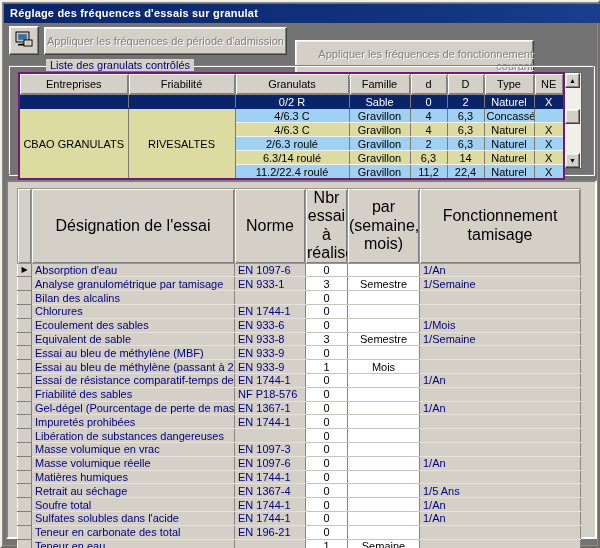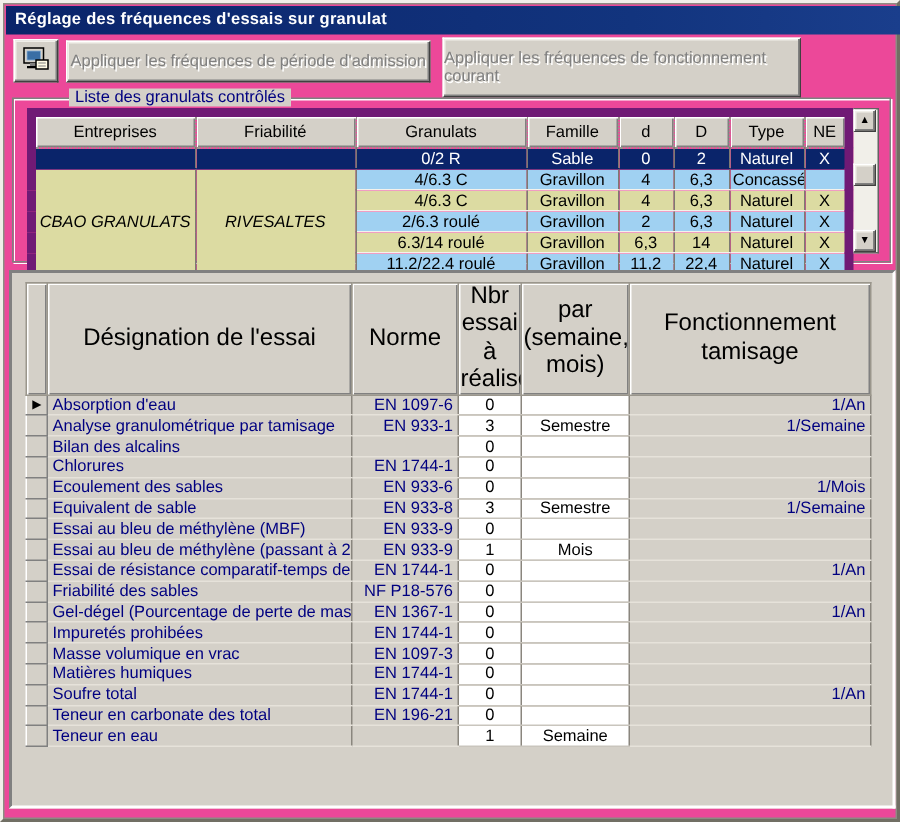--- a/index.html
+++ b/index.html
@@ -3,69 +3,69 @@
 <meta charset="utf-8">
 <style>
   html,body{margin:0;padding:0;}
   body{
     width:600px;height:548px;position:relative;
     font-family:"Liberation Sans","DejaVu Sans",sans-serif;
     font-size:11px;background:#D4D0C8;overflow:hidden;
   }
   .window{
     position:absolute;left:0;top:0;width:600px;height:548px;
-    background:#ec4899;box-sizing:border-box;
+    background:#737373;box-sizing:border-box;
     border:2px solid;border-color:#f1efe9 #716f64 #716f64 #f1efe9;
     outline:1px solid #8d8b82;outline-offset:-3px;
   }
   .titlebar{
     position:absolute;left:2px;top:2px;width:596px;height:19px;
     background:linear-gradient(to right,#0A246A,#12347E 70%,#1A3E8C);
     color:#fff;font-weight:bold;line-height:19px;padding-left:6px;
     box-sizing:border-box;letter-spacing:0.2px;
   }
   
   .btn3d{
     position:absolute;background:#D4D0C8;box-sizing:border-box;
     border:1px solid;border-color:#ffffff #404040 #404040 #ffffff;
     box-shadow:inset -1px -1px 0 #808080, inset 1px 1px 0 #f1efe9;
     display:flex;align-items:center;justify-content:center;
   }
   .btn-disabled{color:#808080;text-shadow:1px 1px 0 #ffffff;}
   .iconbtn{left:7px;top:24px;width:30px;height:29px;}
   .applybtn1{left:42px;top:25px;width:243px;height:28px;}
-  .applybtn2{left:293px;top:23px;width:239px;height:40px;}
+  .applybtn2{left:293px;top:38px;width:239px;height:40px;text-align:right;}
   
   .groupbox{
     position:absolute;left:6px;top:63px;width:586px;height:110px;box-sizing:border-box;
     border:1px solid #808080;box-shadow:1px 1px 0 #ffffff, inset 1px 1px 0 #ffffff;
   }
   .grouplabel{
     position:absolute;left:8px;top:-7px;background:#D4D0C8;padding:0 4px;
     color:#000080;white-space:nowrap;margin-left:29px;
   }
   
   .gwrap{position:absolute;left:9px;top:6px;display:flex;}
   table{border-collapse:collapse;table-layout:fixed;}
-  .gtable{width:545px;border:6px solid #701a75;}
+  .gtable{width:545px;border:2px solid #701a75;}
   .gtable th{
     height:18px;background:#D4D0C8;font-weight:normal;color:#000;
     border:1px dotted #9a968c;
     box-shadow:inset 1px 1px 0 #ffffff, inset -1px -1px 0 #808080;
     overflow:hidden;white-space:nowrap;
   }
   .gtable td{
     height:13px;text-align:center;color:#000;padding:0 2px;
     border-right:1px solid #7d7a72;border-bottom:1px solid #f4f2ec;
     overflow:hidden;white-space:nowrap;
   }
   .row-sel td{background:#0A246A;color:#fff;border-bottom:1px solid #0A246A;}
   .row-blue td{background:#A0D1F2;}
   .row-beige td{background:#DCDBA2;}
-  td.mergecell{background:#DCDBA2;color:#000;vertical-align:middle;border-bottom:none;font-style:italic;}
+  td.mergecell{background:#DCDBA2;color:#000;vertical-align:middle;border-bottom:none;}
   
   .sbar{width:17px;height:97px;position:relative;background:#F1EFE9;border:1px solid #636363;border-left:none;box-sizing:border-box;}
   .sbtn{
     position:absolute;left:0;width:15px;height:15px;background:#D4D0C8;
     border:1px solid;border-color:#ffffff #404040 #404040 #ffffff;
     box-shadow:inset -1px -1px 0 #808080, inset 1px 1px 0 #f1efe9;
     box-sizing:border-box;font-size:7px;text-align:center;line-height:13px;color:#000;
   }
   .sthumb{
     position:absolute;left:0;top:36px;width:15px;height:15px;background:#D4D0C8;
@@ -83,21 +83,21 @@
     border:1px solid #9a968c;
     box-shadow:inset 1px 1px 0 #ffffff, inset -1px -1px 0 #808080;
     overflow:hidden;padding:0 1px;
   }
   .ttable td{
     height:12.8px;max-height:12.8px;color:#000080;padding:0 3px;
     border-right:1px solid #8a867e;border-bottom:1px solid #e6e2da;
     overflow:hidden;white-space:nowrap;background:#D4D0C8;font-size:11px;
   }
   .ttable td.cell-white{background:#ffffff;color:#000;text-align:center;border-bottom:1px solid #c9c5bd;}
-  .ttable td.cell-center{text-align:right;}
+  .ttable td.cell-center{text-align:left;}
   .ttable td.cell-sel{
     background:#D4D0C8;padding:0;text-align:center;color:#000;
     border:1px solid;border-color:#ffffff #808080 #808080 #ffffff;font-size:8px;line-height:12px;
   }
   .marker{color:#000;}
 </style>
 </head>
 <body>
 
 <div class="window">
@@ -329,37 +329,69 @@
           <tr>
             <td class="cell-sel"></td>
             <td>Impuretés prohibées</td>
             <td class="cell-center">EN 1744-1</td>
             <td class="cell-white">0</td>
             <td class="cell-white"></td>
             <td class="cell-center"></td>
           </tr>
           <tr>
             <td class="cell-sel"></td>
+            <td>Libération de substances dangereuses</td>
+            <td class="cell-center"></td>
+            <td class="cell-white">0</td>
+            <td class="cell-white"></td>
+            <td class="cell-center"></td>
+          </tr>
+          <tr>
+            <td class="cell-sel"></td>
             <td>Masse volumique en vrac</td>
             <td class="cell-center">EN 1097-3</td>
             <td class="cell-white">0</td>
             <td class="cell-white"></td>
             <td class="cell-center"></td>
           </tr>
           <tr>
             <td class="cell-sel"></td>
+            <td>Masse volumique réelle</td>
+            <td class="cell-center">EN 1097-6</td>
+            <td class="cell-white">0</td>
+            <td class="cell-white"></td>
+            <td class="cell-center">1/An</td>
+          </tr>
+          <tr>
+            <td class="cell-sel"></td>
             <td>Matières humiques</td>
             <td class="cell-center">EN 1744-1</td>
             <td class="cell-white">0</td>
             <td class="cell-white"></td>
             <td class="cell-center"></td>
           </tr>
           <tr>
             <td class="cell-sel"></td>
+            <td>Retrait au séchage</td>
+            <td class="cell-center">EN 1367-4</td>
+            <td class="cell-white">0</td>
+            <td class="cell-white"></td>
+            <td class="cell-center">1/5 Ans</td>
+          </tr>
+          <tr>
+            <td class="cell-sel"></td>
             <td>Soufre total</td>
+            <td class="cell-center">EN 1744-1</td>
+            <td class="cell-white">0</td>
+            <td class="cell-white"></td>
+            <td class="cell-center">1/An</td>
+          </tr>
+          <tr>
+            <td class="cell-sel"></td>
+            <td>Sulfates solubles dans l'acide</td>
             <td class="cell-center">EN 1744-1</td>
             <td class="cell-white">0</td>
             <td class="cell-white"></td>
             <td class="cell-center">1/An</td>
           </tr>
           <tr>
             <td class="cell-sel"></td>
             <td>Teneur en carbonate des total</td>
             <td class="cell-center">EN 196-21</td>
             <td class="cell-white">0</td>

